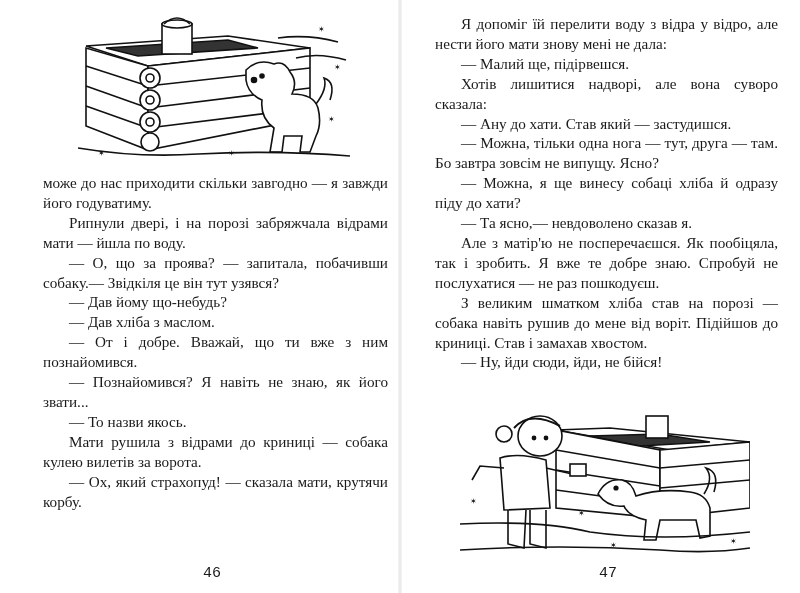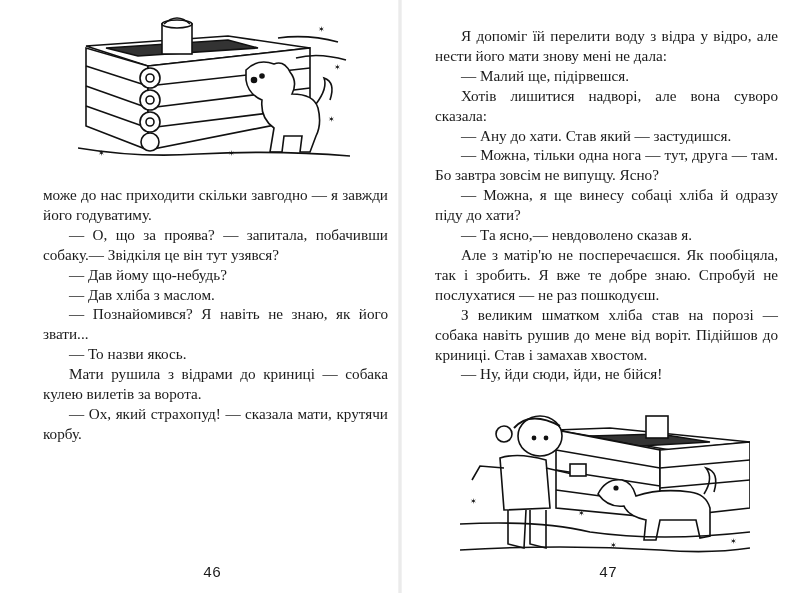--- a/index.html
+++ b/index.html
@@ -18,21 +18,20 @@
   .gutter {
     position: absolute; left: 398px; top: 0; width: 4px; height: 593px;
     background: linear-gradient(to right, #f4f4f4, #e8e8e8, #f4f4f4);
   }
   .text-block {
     position: absolute;
     font-family: "Liberation Serif", "DejaVu Serif", serif;
     font-size: 15.2px;
     line-height: 19.9px;
     text-align: justify;
-    margin-top: 12px;
   }
   .page-left .text-block { left: 43px; top: 173px; width: 345px; }
   .page-right .text-block { left: 35px; top: 14px; width: 343px; }
   .para { margin: 0; text-indent: 26px; }
   .para.noindent { text-indent: 0; }
   .page-num {
     position: absolute; top: 565px;
     font-family: Liberation Mono, monospace;
     font-size: 15px;
   }
@@ -88,23 +87,25 @@
         <text x="256" y="62" font-size="8">✶</text>
         <text x="250" y="114" font-size="8">✶</text>
         <text x="20" y="148" font-size="8">✶</text>
         <text x="150" y="148" font-size="8">✶</text>
       </g>
     </svg>
   </div>
 
   <div class="text-block">
     <p class="para noindent">може до нас приходити скільки завгодно — я завжди його годуватиму.</p>
+    <p class="para">Рипнули двері, і на порозі забряжчала відрами мати — йшла по воду.</p>
     <p class="para">— О, що за проява? — запитала, побачивши собаку.— Звідкіля це він тут узявся?</p>
     <p class="para">— Дав йому що-небудь?</p>
     <p class="para">— Дав хліба з маслом.</p>
+    <p class="para">— От і добре. Вважай, що ти вже з ним познайомився.</p>
     <p class="para">— Познайомився? Я навіть не знаю, як його звати...</p>
     <p class="para">— То назви якось.</p>
     <p class="para">Мати рушила з відрами до криниці — собака кулею вилетів за ворота.</p>
     <p class="para">— Ох, який страхопуд! — сказала мати, крутячи корбу.</p>
   </div>
 
   <div class="page-num">46</div>
 </div>
 
 <div class="gutter"></div>

